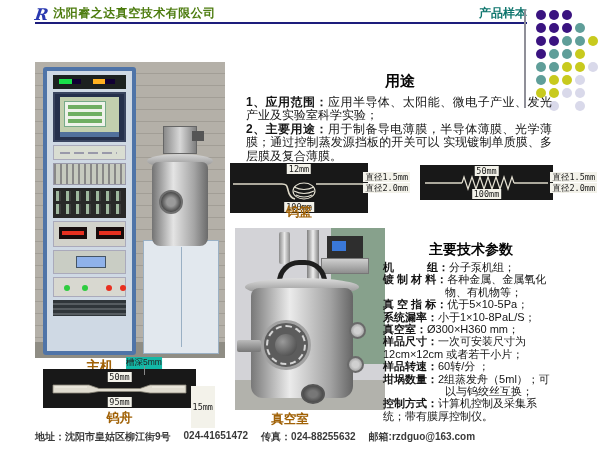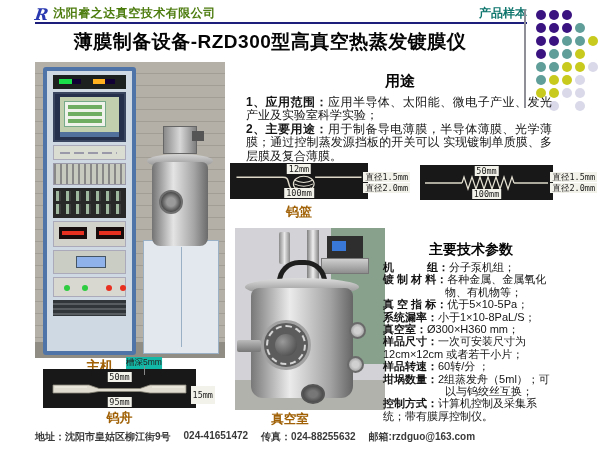--- a/index.html
+++ b/index.html
@@ -123,36 +123,36 @@
   .cap-coil    { left:420px; top:202px; width:133px; font-size:13px; }
   
   .usage-title { position:absolute; left:248px; top:72px; width:304px; text-align:center;
     font-size:15px; font-weight:bold; color:#050505; }
   .usage-body { position:absolute; left:246px; top:96px; width:306px;
     font-size:12px; line-height:13.4px; text-align:justify; color:#141414; }
   .usage-body b { font-weight:bold; }
   
   .diag { position:absolute; background:#181818; }
   .diag svg { position:absolute; inset:0; width:100%; height:100%; }
-  .diag-basket { left:230px; top:163px; width:138px; height:36px; }
+  .diag-basket { left:230px; top:163px; width:138px; height:50px; }
   .diag-coil   { left:420px; top:165px; width:133px; height:35px; }
   .diag-boat   { left:43px;  top:369px; width:153px; height:39px; }
   .dlabel { position:absolute; font-size:8.5px; line-height:10px; background:#f3f2ea;
     color:#1a1a1a; padding:0 2px; white-space:nowrap; font-family:"DejaVu Sans Mono","Liberation Mono",monospace; }
   .dl-top { top:1px; left:50%; transform:translateX(-50%); }
   .dl-bot { bottom:1px; left:50%; transform:translateX(-50%); }
   .dl-stack { position:absolute; font-size:8.5px; line-height:10px; white-space:nowrap; }
   .dl-stack span { display:block; background:#f3f2ea; padding:0 2px; margin-bottom:1px;
     font-family:"DejaVu Sans Mono","Liberation Mono",monospace; }
   .st-basket { right:-42px; top:9px; } .st-coil { right:-44px; top:7px; }
   .dl-depth { position:absolute; top:-12px; left:66%; transform:translateX(-50%);
     background:#14b8a6; font-size:8.5px; white-space:nowrap; color:#222; }
   .dl-lead { position:absolute; left:66%; top:-3px; width:1px; height:9px; background:#888; }
   .dl-mid { top:3px; left:50%; transform:translateX(-50%); }
-  .dl-side { position:absolute; right:-19px; top:17px; font-size:8.5px; background:#f3f2ea; padding:4px 2px;
+  .dl-side { position:absolute; right:-19px; top:17px; font-size:8.5px; background:#f3f2ea; padding:16px 2px;
     font-family:"DejaVu Sans Mono","Liberation Mono",monospace; }
   
   .specs-title { position:absolute; left:395px; top:241px; width:152px; text-align:center;
     font-size:14px; font-weight:bold; color:#050505; }
   .specs { position:absolute; left:383px; top:261px; width:171px;
     font-size:11px; line-height:12.4px; color:#141414; }
   .spec-row b { font-weight:bold; }
   .spec-row.hang { padding-left:62px; text-indent:-62px; }
   
   .footer { position:absolute; left:0; top:430px; width:600px; padding-left:35px;
@@ -162,21 +162,20 @@
 <body>
 
 <div class="page">
 
   <div class="hdr-row">
     <span class="logo">R</span>
     <span class="company">沈阳睿之达真空技术有限公司</span>
     <span class="hdr-spacer"></span>
     <span class="corner">产品样本</span>
   </div>
-  <div class="title">薄膜制备设备-RZD300型高真空热蒸发镀膜仪</div>
 
   <div class="vline"></div>
   <div class="dotgrid">
       <div class="dot-row">
         <span class="dot" style="background: rgb(58, 19, 128);"></span>
         <span class="dot" style="background: rgb(58, 19, 128);"></span>
         <span class="dot" style="background: rgb(58, 19, 128);"></span>
       </div>
       <div class="dot-row">
         <span class="dot" style="background: rgb(58, 19, 128);"></span>

